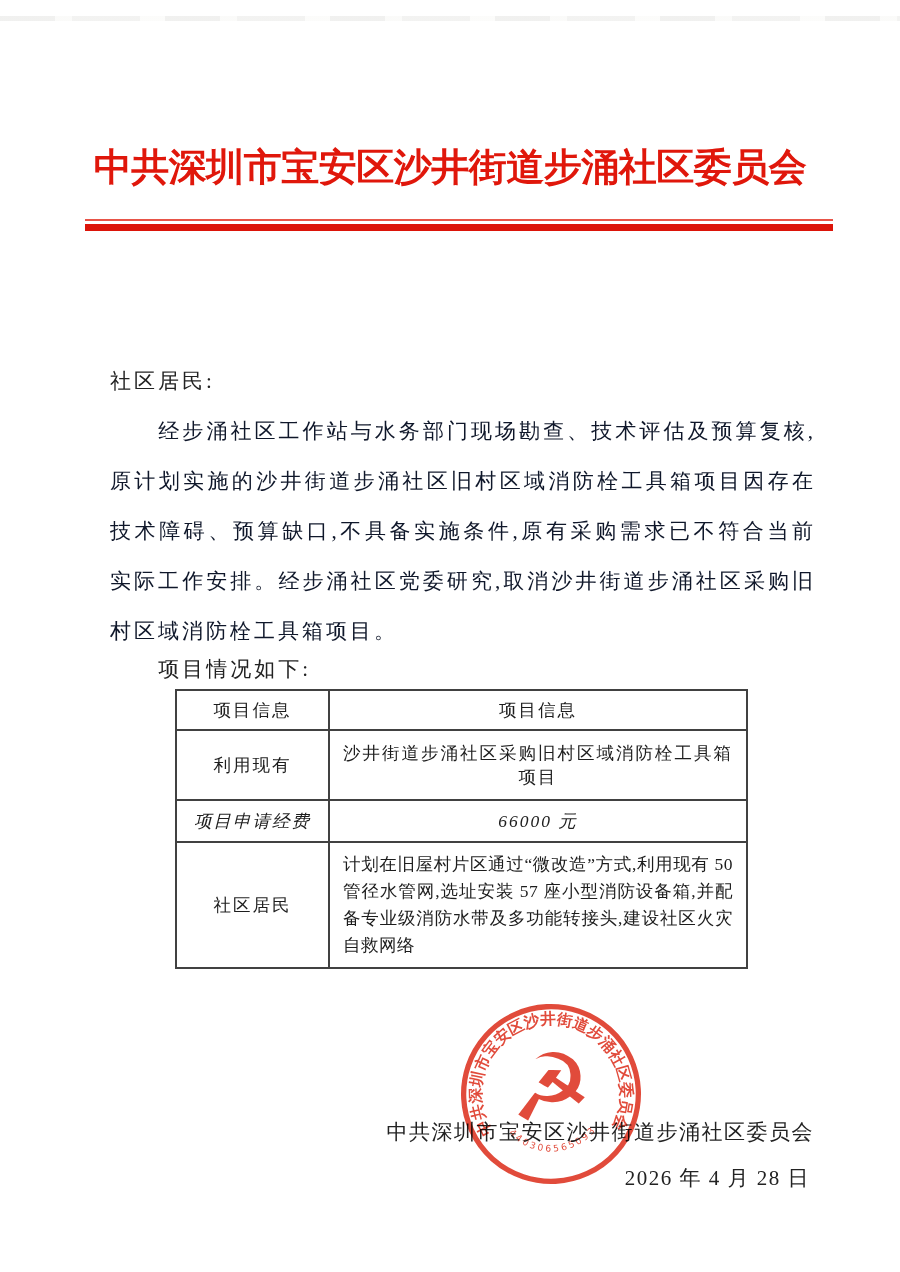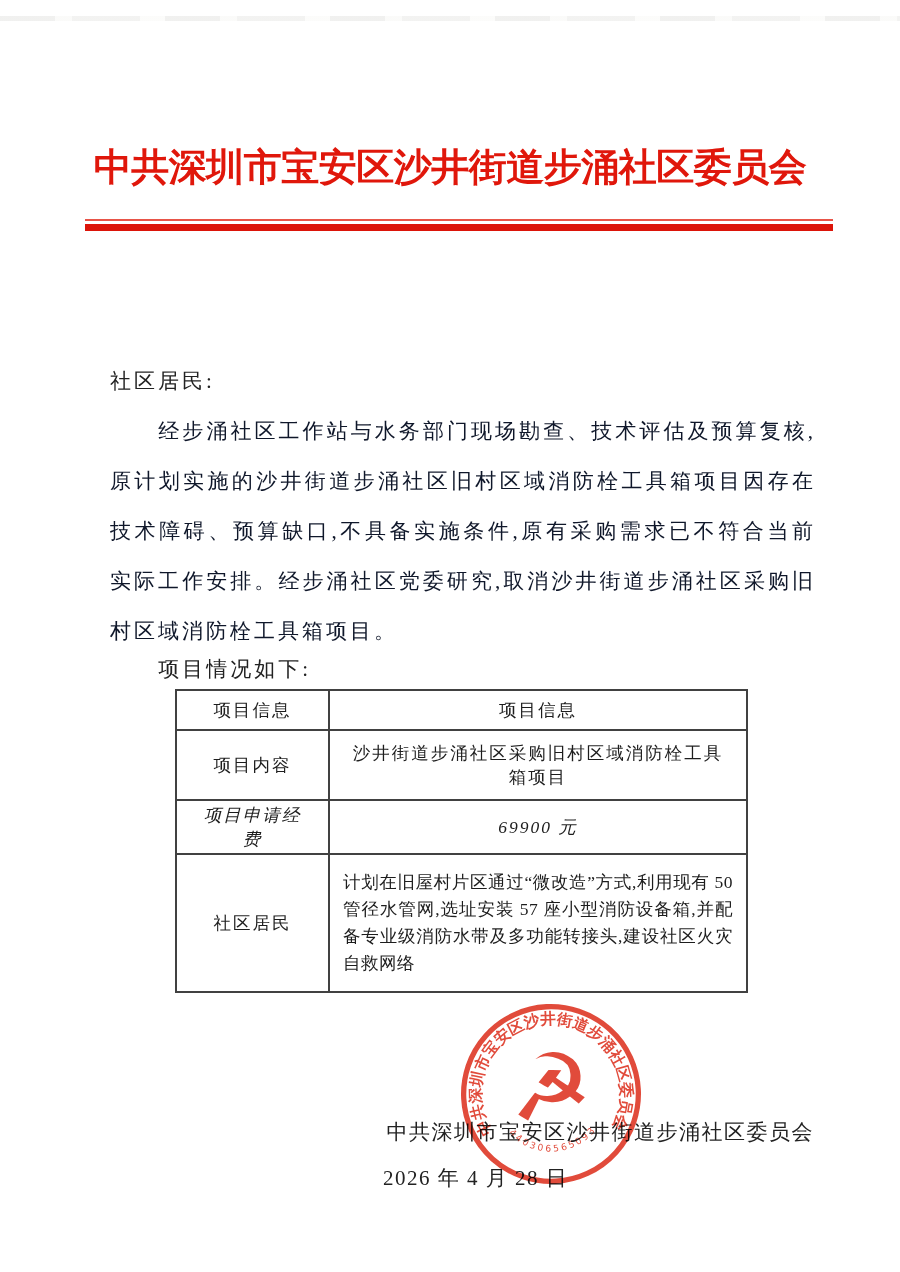--- a/index.html
+++ b/index.html
@@ -62,51 +62,51 @@
 
   
   .info-table {
     position: absolute; top: 673px; left: 175px; width: 573px;
     border-collapse: collapse; table-layout: fixed;
     font-size: 17.5px; color: #1d1d1d;
   }
   .info-table td {
     border: 2px solid #414141;
     vertical-align: middle; text-align: center;
-    letter-spacing: 2px; padding: 2px 22px;
+    letter-spacing: 2px; padding: 2px 10px;
   }
   .info-table col.c1 { width: 153px; }
   .info-table tr.r1 td { height: 40px; }
   .info-table tr.r2 td { height: 70px; }
   .info-table tr.r3 td { height: 42px; font-style: italic; }
   .info-table tr.r4 td { height: 68px; }
   .info-table tr.r5 td { height: 110px; }
   .info-table td.val-multiline { white-space: pre-line; line-height: 27px; letter-spacing: 1px; }
   .info-table tr.r5 td.val {
     text-align: justify; line-height: 27px; letter-spacing: 0.5px;
-    padding: 14px 13px; white-space: normal;
+    padding: 8px 13px; white-space: normal;
   }
 
   
   .seal {
     position: absolute; left: 455px; top: 982px; width: 192px; height: 192px;
     color: #dd3220; opacity: 0.88; mix-blend-mode: multiply;
     transform: rotate(-3deg); z-index: 5; pointer-events: none;
   }
   .seal svg { width: 100%; height: 100%; }
 
   
   .signature {
     position: absolute; top: 1102px; right: 86px; width: 443px;
     text-align: right; font-size: 21px; letter-spacing: 1.5px; color: #222;
     white-space: nowrap;
   }
   .doc-date {
-    position: absolute; top: 1148px; right: 74px; width: 443px;
-    text-align: left; font-size: 21px; letter-spacing: 1.5px; color: #222;
+    position: absolute; top: 1148px; right: 90px; width: 443px;
+    text-align: right; font-size: 21px; letter-spacing: 1.5px; color: #222;
   }
 </style>
 </head>
 <body>
 
 <div class="page">
 
   <div class="scan-edge"></div>
 
   <div class="letterhead">中共深圳市宝安区沙井街道步涌社区委员会</div>
@@ -128,26 +128,26 @@
     <colgroup>
         <col class="c1">
         <col class="c2">
       </colgroup>
     <tbody>
         <tr class="r1">
       <td class="lbl">项目信息</td>
       <td class="val">项目信息</td>
     </tr>
     <tr class="r2">
-      <td class="lbl">项目内容</td>
+      <td class="lbl">利用现有</td>
       <td class="val">沙井街道步涌社区采购旧村区域消防栓工具箱项目</td>
     </tr>
     <tr class="r3">
       <td class="lbl">项目申请经费</td>
-      <td class="val">69900 元</td>
+      <td class="val">66000 元</td>
     </tr>
     <tr class="r5">
       <td class="lbl">社区居民</td>
       <td class="val">计划在旧屋村片区通过“微改造”方式,利用现有 50 管径水管网,选址安装 57 座小型消防设备箱,并配备专业级消防水带及多功能转接头,建设社区火灾自救网络</td>
     </tr>
   </tbody>
     </table>
 
   <div class="seal">
     <svg viewBox="0 0 200 200" aria-hidden="true">

